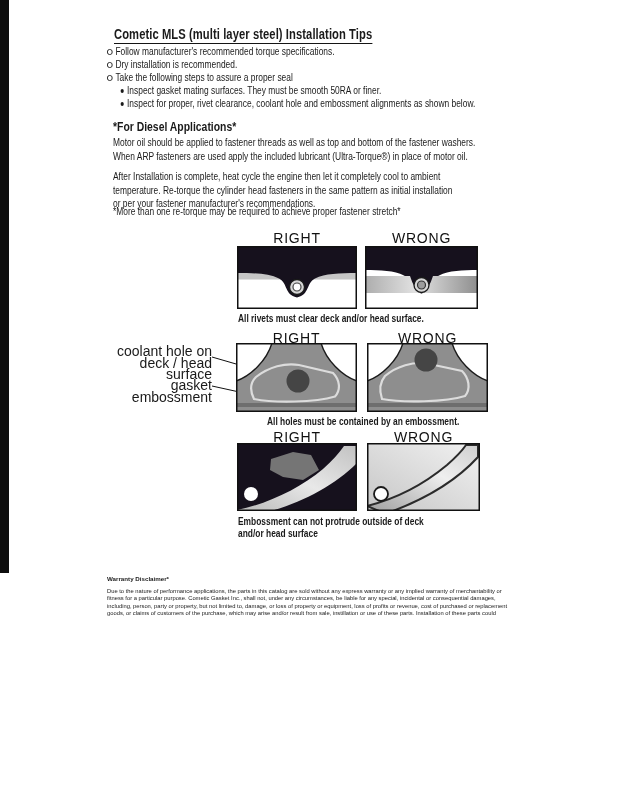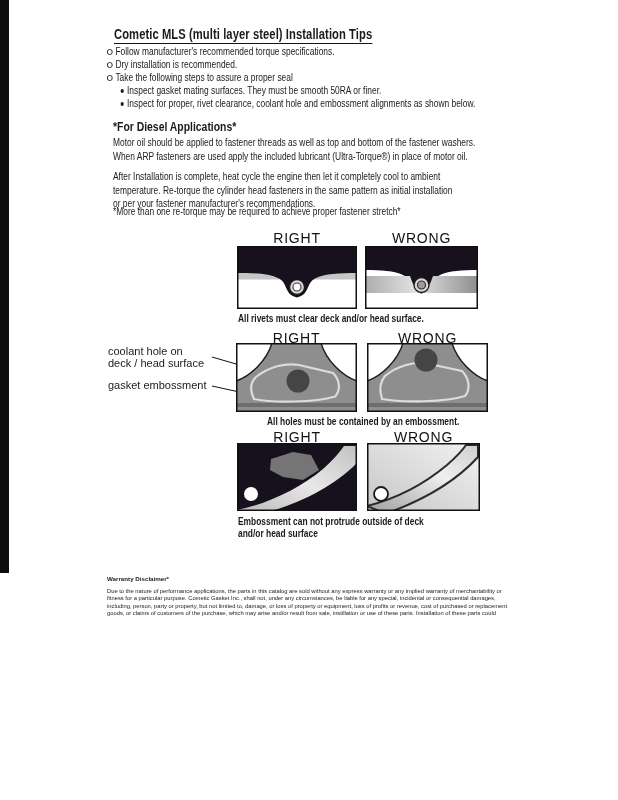--- a/index.html
+++ b/index.html
@@ -23,21 +23,21 @@
   .mk.open  { width:4.5px; height:4.5px; border:1px solid #1a1a1a; border-radius:50%; margin-top:3.5px; background:#fff; }
   .mk.solid { width:4px; height:4px; background:#1a1a1a; border-radius:50%; margin-top:4.5px; }
 
   .h2 { font-size:13px; font-weight:bold; white-space:nowrap; }
   .body-text { font-size:10.5px; line-height:13.5px; white-space:pre-line; }
 
   .rw-label { font-size:14px; letter-spacing:0.8px; text-align:center; color:#111; }
   .caption { font-size:10.5px; font-weight:bold; white-space:pre-line; line-height:12px; }
   .panel { display:block; }
 
-  .side-label { font-size:11px; line-height:11.5px; white-space:pre-line; }
+  .side-label { font-size:14px; line-height:11.5px; text-align:right; white-space:pre-line; }
 
   .warranty { width:408px; font-size:5.8px; line-height:7.2px; }
   .warranty .w-head { font-weight:bold; font-size:6.2px; margin-bottom:6px; }
   .warranty p { margin:0 0 6px 0; white-space:pre-line; }
 
   .page-code { font-size:13.5px; color:#0f766e; letter-spacing:0.2px; }
 </style>
 </head>
 <body>
 

